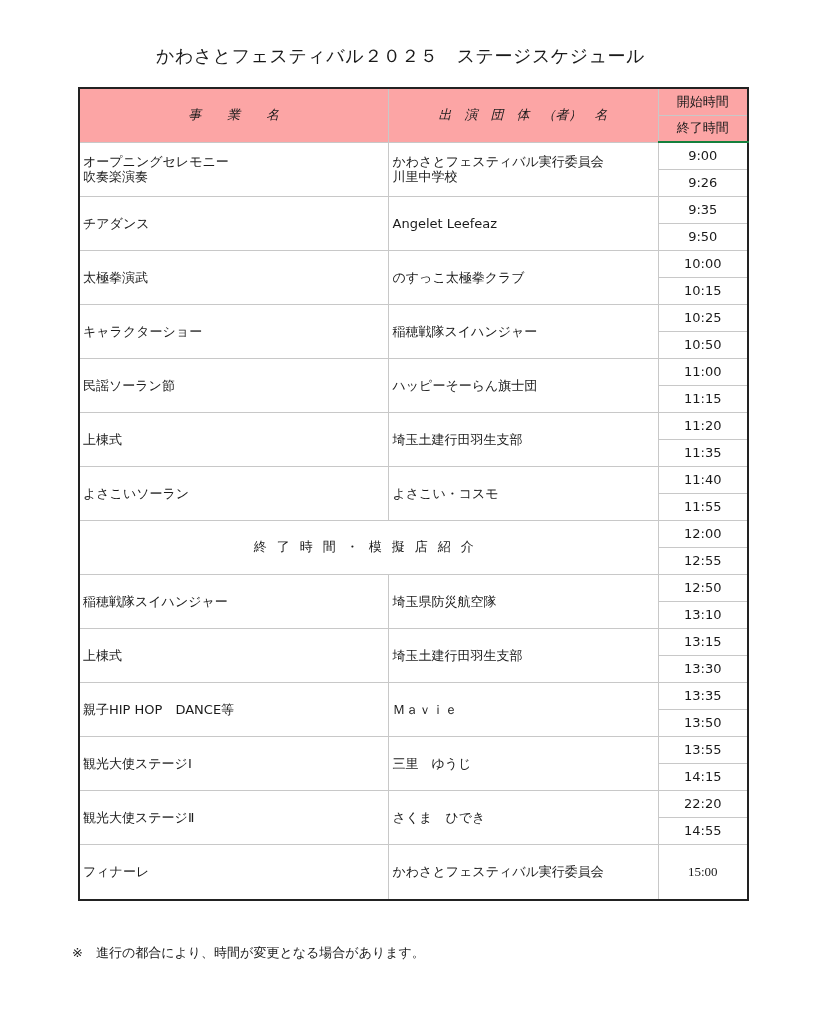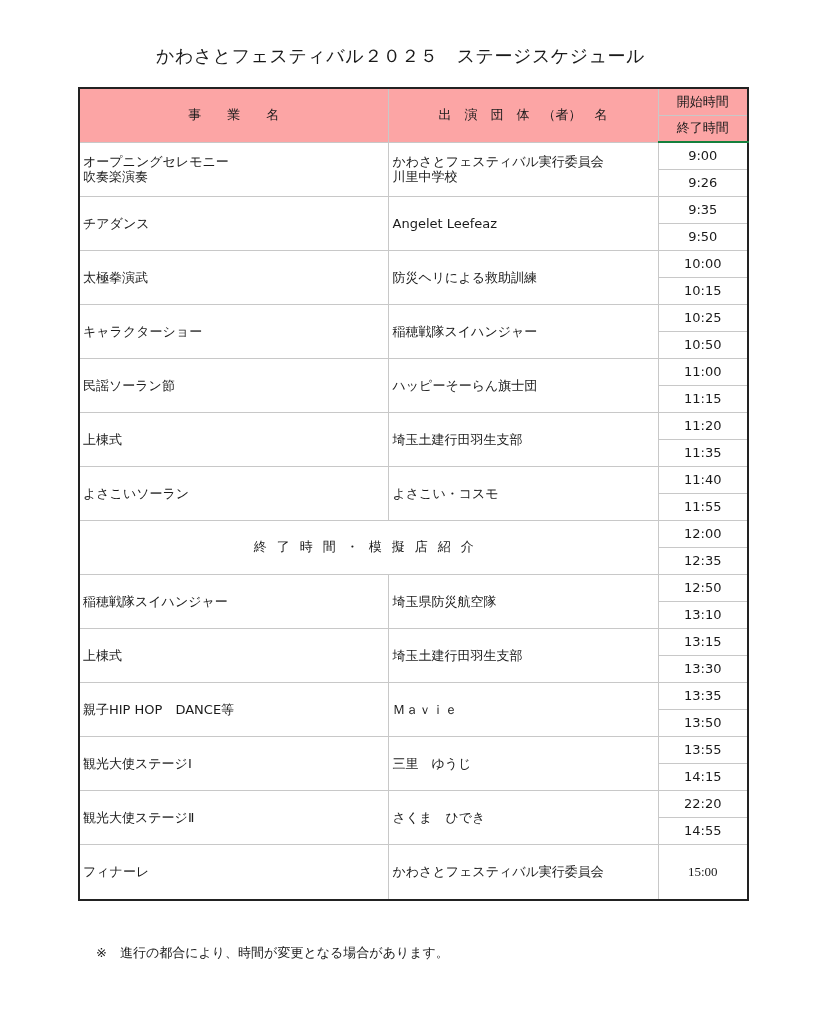--- a/index.html
+++ b/index.html
@@ -19,28 +19,28 @@
   }
   table.sched col.c1 { width: 309px; }
   table.sched col.c2 { width: 270px; }
   table.sched col.c3 { width: 90px; }
   table.sched td, table.sched th {
     border: 1px solid #c8c8c8; padding: 0; font-weight: normal;
     font-size: 13px; height: 27px; box-sizing: border-box;
   }
   thead th { background: #fca5a5; border-color: #9a9a9a; }
   thead tr:last-child th { border-bottom: 2px solid #15803d; }
-  .hdr-main { font-size: 14px; letter-spacing: 0; }
+  .hdr-main { font-size: 14px; letter-spacing: 0; font-style: italic; }
   .time-hdr { text-align: center; font-size: 13px; height: 27px; }
   .name { padding-left: 3px !important; vertical-align: middle; line-height: 15px; }
   .perf { padding-left: 4px !important; vertical-align: middle; line-height: 15px; }
   .time { text-align: center; font-size: 13px; vertical-align: middle; }
   .span-row { text-align: center; vertical-align: middle; letter-spacing: 10px; }
   .note {
-    position: absolute; left: 96px; top: 944px; font-size: 13px;
+    position: absolute; left: 72px; top: 944px; font-size: 13px;
   }
 </style>
 </head>
 <body>
 
 <div class="title">かわさとフェスティバル２０２５　ステージスケジュール</div>
 
 <table class="sched">
   <colgroup>
       <col class="c1">
@@ -77,21 +77,21 @@
       <td rowspan="2" class="name">チアダンス</td>
       <td rowspan="2" class="perf">Angelet Leefeaz</td>
       <td class="time">9:35</td>
     </tr>
     <tr>
         <td class="time">9:50</td>
       </tr>
 
     <tr>
       <td rowspan="2" class="name">太極拳演武</td>
-      <td rowspan="2" class="perf">防災ヘリによる救助訓練</td>
+      <td rowspan="2" class="perf">のすっこ太極拳クラブ</td>
       <td class="time">10:00</td>
     </tr>
     <tr>
         <td class="time">10:15</td>
       </tr>
 
     <tr>
       <td rowspan="2" class="name">キャラクターショー</td>
       <td rowspan="2" class="perf">稲穂戦隊スイハンジャー</td>
       <td class="time">10:25</td>
@@ -125,21 +125,21 @@
     </tr>
     <tr>
         <td class="time">11:55</td>
       </tr>
 
     <tr>
       <td rowspan="2" colspan="2" class="span-row">終了時間・模擬店紹介</td>
       <td class="time">12:00</td>
     </tr>
     <tr>
-        <td class="time">12:35</td>
+        <td class="time">12:55</td>
       </tr>
 
     <tr>
       <td rowspan="2" class="name">稲穂戦隊スイハンジャー</td>
       <td rowspan="2" class="perf">埼玉県防災航空隊</td>
       <td class="time">12:50</td>
     </tr>
     <tr>
         <td class="time">13:10</td>
       </tr>

